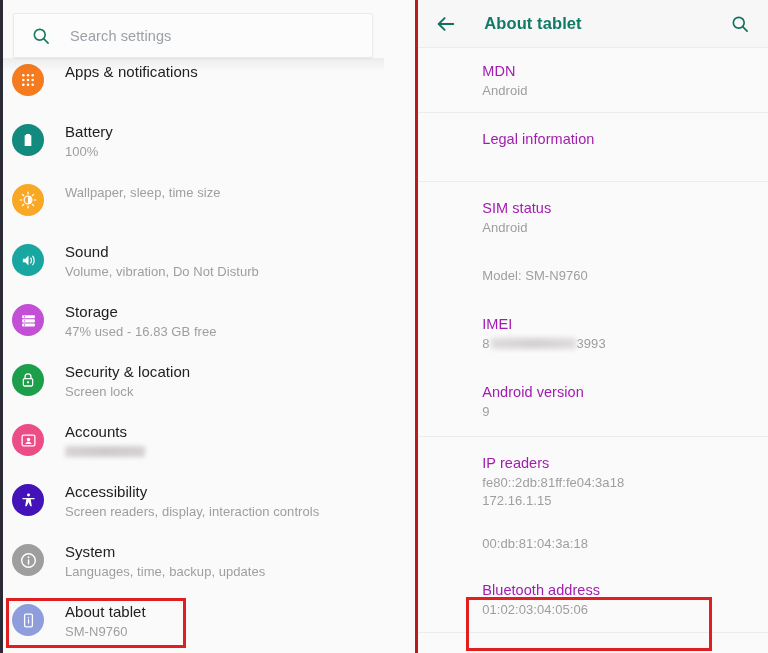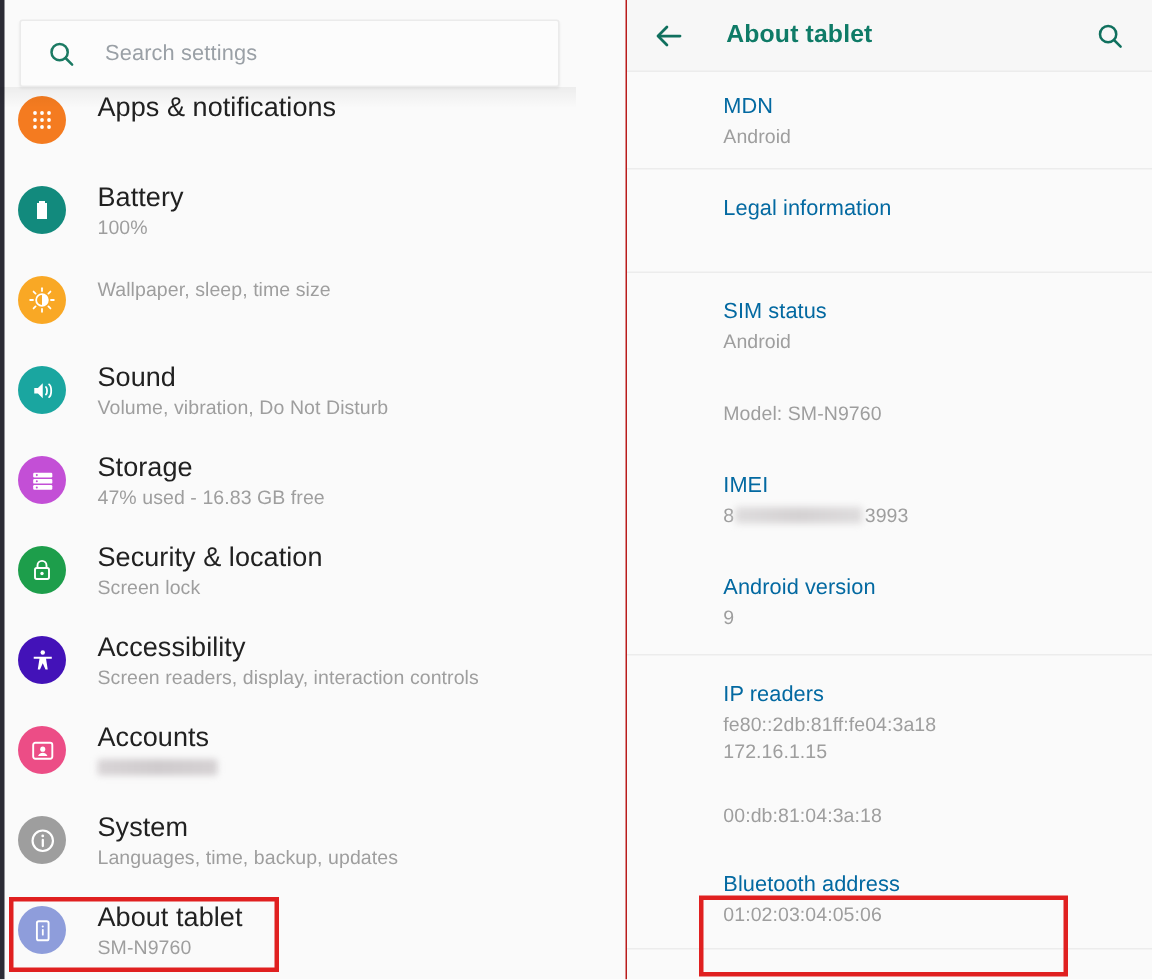--- a/index.html
+++ b/index.html
@@ -9,21 +9,21 @@
     font-family: "Liberation Sans", sans-serif;
     overflow: hidden;
   }
   .screen { position: relative; width: 768px; height: 653px; display: flex; background:#fff; }
 
   
   .left-panel {
     position: relative;
     width: 459px; height: 653px;
     background: #fafafa;
-    border-right: 1px solid #b91c1c;
+    border-right: 3px solid #b91c1c;
     overflow: hidden;
   }
   .left-edge-line {
     position:absolute; left:0; top:0; width:3px; height:653px;
     background:#2b2b35;
   }
   .search-wrap {
     position: absolute; left: 13px; top: 13px;
     width: 360px; height: 45px;
     background: #fcfcfc;
@@ -54,21 +54,21 @@
     padding-left: 12px;
   }
   .s-icon {
     width: 32px; height: 32px; border-radius: 50%;
     flex: 0 0 32px;
     display: flex; align-items: center; justify-content: center;
     margin-top: 4px;
   }
   .s-text { margin-left: 21px; padding-top: 2px; }
   .s-title {
-    font-size: 18px; color: #212121; line-height: 19px; letter-spacing: 0.05px;
+    font-size: 15px; color: #212121; line-height: 19px; letter-spacing: 0.05px;
   }
   .s-sub {
     font-size: 13px; color: #9e9e9e; line-height: 18px; margin-top: 2px; letter-spacing: 0.05px;
   }
   .s-sub.redacted {
     display:inline-block;
     width: 80px; height: 11px; margin-top: 5px;
     background: linear-gradient(90deg,#d8d4d6,#cfcbcd,#d5d1d3);
     filter: blur(2.2px);
     border-radius: 2px;
@@ -111,21 +111,21 @@
   .info-row {
     position: relative;
     padding: 13px 16px 13px 64px;
     min-height: 44px;
   }
   .info-row.divider-below::after {
     content: "";
     position: absolute; left: 0; right: 0; bottom: 0;
     height: 1px; background: #ececec;
   }
-  .i-title { font-size: 14.5px; color: #0369a1; line-height: 20px; letter-spacing: 0.05px; }
+  .i-title { font-size: 14.5px; color: #a21caf; line-height: 20px; letter-spacing: 0.05px; }
   .i-value { font-size: 13px; color: #9e9e9e; line-height: 18px; margin-top: 1px; letter-spacing: 0.05px; }
   .i-value.extra { margin-top: 0px; }
 
   .blurseg {
     display: inline-block; vertical-align: middle;
     height: 11px;
     background: linear-gradient(90deg,#dedcdd,#d4d1d2,#dedcdd);
     filter: blur(2.4px);
     border-radius: 2px;
     margin: 0 1px;
@@ -248,43 +248,43 @@
             <circle cx="12" cy="15.5" r="1.7" fill="#fff"></circle>
           </svg>
         </span>
         <div class="s-text">
           <div class="s-title">Security &amp; location</div>
           <div class="s-sub">Screen lock</div>
         </div>
       </div>
 
       <div class="settings-row">
-        <span class="s-icon" style="background:#4312b8">
-          <svg width="17" height="17" viewBox="0 0 24 24" fill="#fff">
-            <circle cx="12" cy="4.2" r="2.1"></circle>
-            <path d="M3.5 8.3h17v1.9h-5.4l1.6 10h-2.1L12 14.4l-2.6 5.8H7.3l1.6-10H3.5z"></path>
-          </svg>
-        </span>
-        <div class="s-text">
-          <div class="s-title">Accessibility</div>
-          <div class="s-sub">Screen readers, display, interaction controls</div>
-        </div>
-      </div>
-
-      <div class="settings-row">
         <span class="s-icon" style="background:#ec4d86">
           <svg width="17" height="17" viewBox="0 0 24 24">
             <rect x="3" y="4.5" width="18" height="15" rx="2" fill="none" stroke="#fff" stroke-width="1.8"></rect>
             <circle cx="12" cy="10.5" r="2.4" fill="#fff"></circle>
             <path d="M7.6 17c.9-2.2 2.6-3.1 4.4-3.1s3.5.9 4.4 3.1z" fill="#fff"></path>
           </svg>
         </span>
         <div class="s-text">
           <div class="s-title">Accounts</div>
           <div class="s-sub redacted"></div>
+        </div>
+      </div>
+
+      <div class="settings-row">
+        <span class="s-icon" style="background:#4312b8">
+          <svg width="17" height="17" viewBox="0 0 24 24" fill="#fff">
+            <circle cx="12" cy="4.2" r="2.1"></circle>
+            <path d="M3.5 8.3h17v1.9h-5.4l1.6 10h-2.1L12 14.4l-2.6 5.8H7.3l1.6-10H3.5z"></path>
+          </svg>
+        </span>
+        <div class="s-text">
+          <div class="s-title">Accessibility</div>
+          <div class="s-sub">Screen readers, display, interaction controls</div>
         </div>
       </div>
 
       <div class="settings-row">
         <span class="s-icon" style="background:#9e9e9e">
           <svg width="19" height="19" viewBox="0 0 24 24">
             <circle cx="12" cy="12" r="8.6" fill="none" stroke="#fff" stroke-width="1.8"></circle>
             <circle cx="12" cy="7.9" r="1.15" fill="#fff"></circle>
             <rect x="11.1" y="10.4" width="1.9" height="7" rx="0.9" fill="#fff"></rect>
           </svg>

